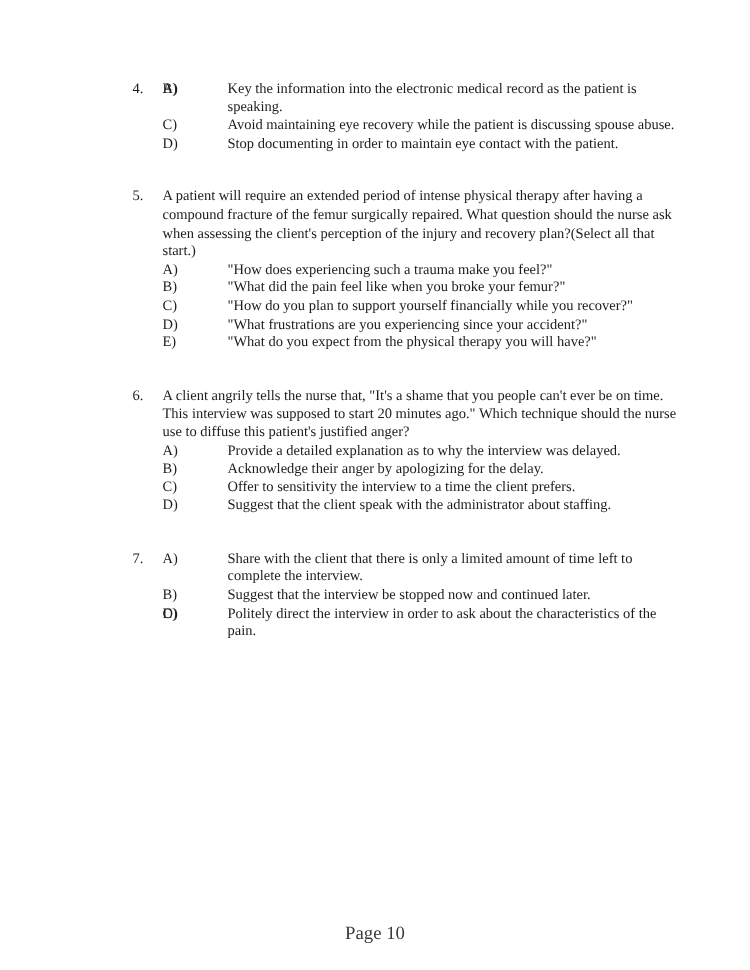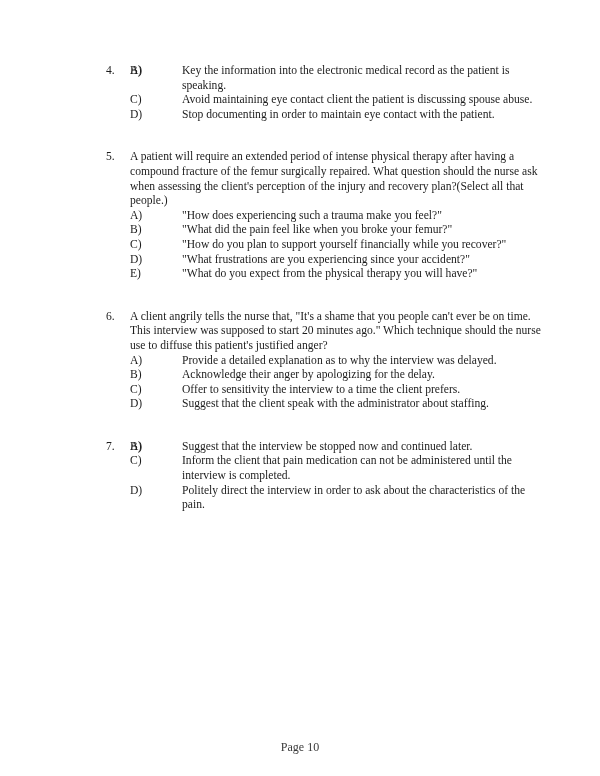--- a/index.html
+++ b/index.html
@@ -77,65 +77,65 @@
     width: 44px;
     text-align: left;
   }
 
   .footer {
     position: absolute;
     left: 0;
     right: 0;
     bottom: 22px;
     text-align: center;
-    font-size: 12px;
+    font-size: 15px;
     line-height: 13px;
     color: #3a3a3a;
   }
 </style>
 </head>
 <body>
 
 <div class="page">
 
   <div class="question-list">
       <div class="question">
         <p class="stem"><span class="stem-number">4.</span></p>
         <ul class="options">
           <li class="option"><span class="option-letter">A)</span></li>
           <li class="option"><span class="option-letter">B)</span><span>Key the information into the electronic medical record as the patient is speaking.</span></li>
-          <li class="option"><span class="option-letter">C)</span><span>Avoid maintaining eye contact client the patient is discussing spouse abuse.</span></li>
+          <li class="option"><span class="option-letter">C)</span><span>Avoid maintaining eye recovery while the patient is discussing spouse abuse.</span></li>
           <li class="option"><span class="option-letter">D)</span><span>Stop documenting in order to maintain eye contact with the patient.</span></li>
         </ul>
       </div>
       <div class="question">
-        <p class="stem"><span class="stem-number">5.</span><span>A patient will require an extended period of intense physical therapy after having a compound fracture of the femur surgically repaired. What question should the nurse ask when assessing the client's perception of the injury and recovery plan?(Select all that people.)</span></p>
+        <p class="stem"><span class="stem-number">5.</span><span>A patient will require an extended period of intense physical therapy after having a compound fracture of the femur surgically repaired. What question should the nurse ask when assessing the client's perception of the injury and recovery plan?(Select all that start.)</span></p>
         <ul class="options">
           <li class="option"><span class="option-letter">A)</span><span>"How does experiencing such a trauma make you feel?"</span></li>
           <li class="option"><span class="option-letter">B)</span><span>"What did the pain feel like when you broke your femur?"</span></li>
           <li class="option"><span class="option-letter">C)</span><span>"How do you plan to support yourself financially while you recover?"</span></li>
           <li class="option"><span class="option-letter">D)</span><span>"What frustrations are you experiencing since your accident?"</span></li>
           <li class="option"><span class="option-letter">E)</span><span>"What do you expect from the physical therapy you will have?"</span></li>
         </ul>
       </div>
       <div class="question">
         <p class="stem"><span class="stem-number">6.</span><span>A client angrily tells the nurse that, "It's a shame that you people can't ever be on time. This interview was supposed to start 20 minutes ago." Which technique should the nurse use to diffuse this patient's justified anger?</span></p>
         <ul class="options">
           <li class="option"><span class="option-letter">A)</span><span>Provide a detailed explanation as to why the interview was delayed.</span></li>
           <li class="option"><span class="option-letter">B)</span><span>Acknowledge their anger by apologizing for the delay.</span></li>
           <li class="option"><span class="option-letter">C)</span><span>Offer to sensitivity the interview to a time the client prefers.</span></li>
           <li class="option"><span class="option-letter">D)</span><span>Suggest that the client speak with the administrator about staffing.</span></li>
         </ul>
       </div>
       <div class="question">
         <p class="stem"><span class="stem-number">7.</span></p>
         <ul class="options">
-          <li class="option"><span class="option-letter">A)</span></li>
+          <li class="option"><span class="option-letter">A)</span><span>Share with the client that there is only a limited amount of time left to complete the interview.</span></li>
           <li class="option"><span class="option-letter">B)</span><span>Suggest that the interview be stopped now and continued later.</span></li>
-          <li class="option"><span class="option-letter">C)</span><span>Inform the client that pain medication can not be administered until the interview is completed.</span></li>
+          <li class="option"><span class="option-letter">C)</span></li>
           <li class="option"><span class="option-letter">D)</span><span>Politely direct the interview in order to ask about the characteristics of the pain.</span></li>
         </ul>
       </div>
     </div>
 
   <div class="footer">Page 10</div>
 
 </div>
 
 </body></html>

